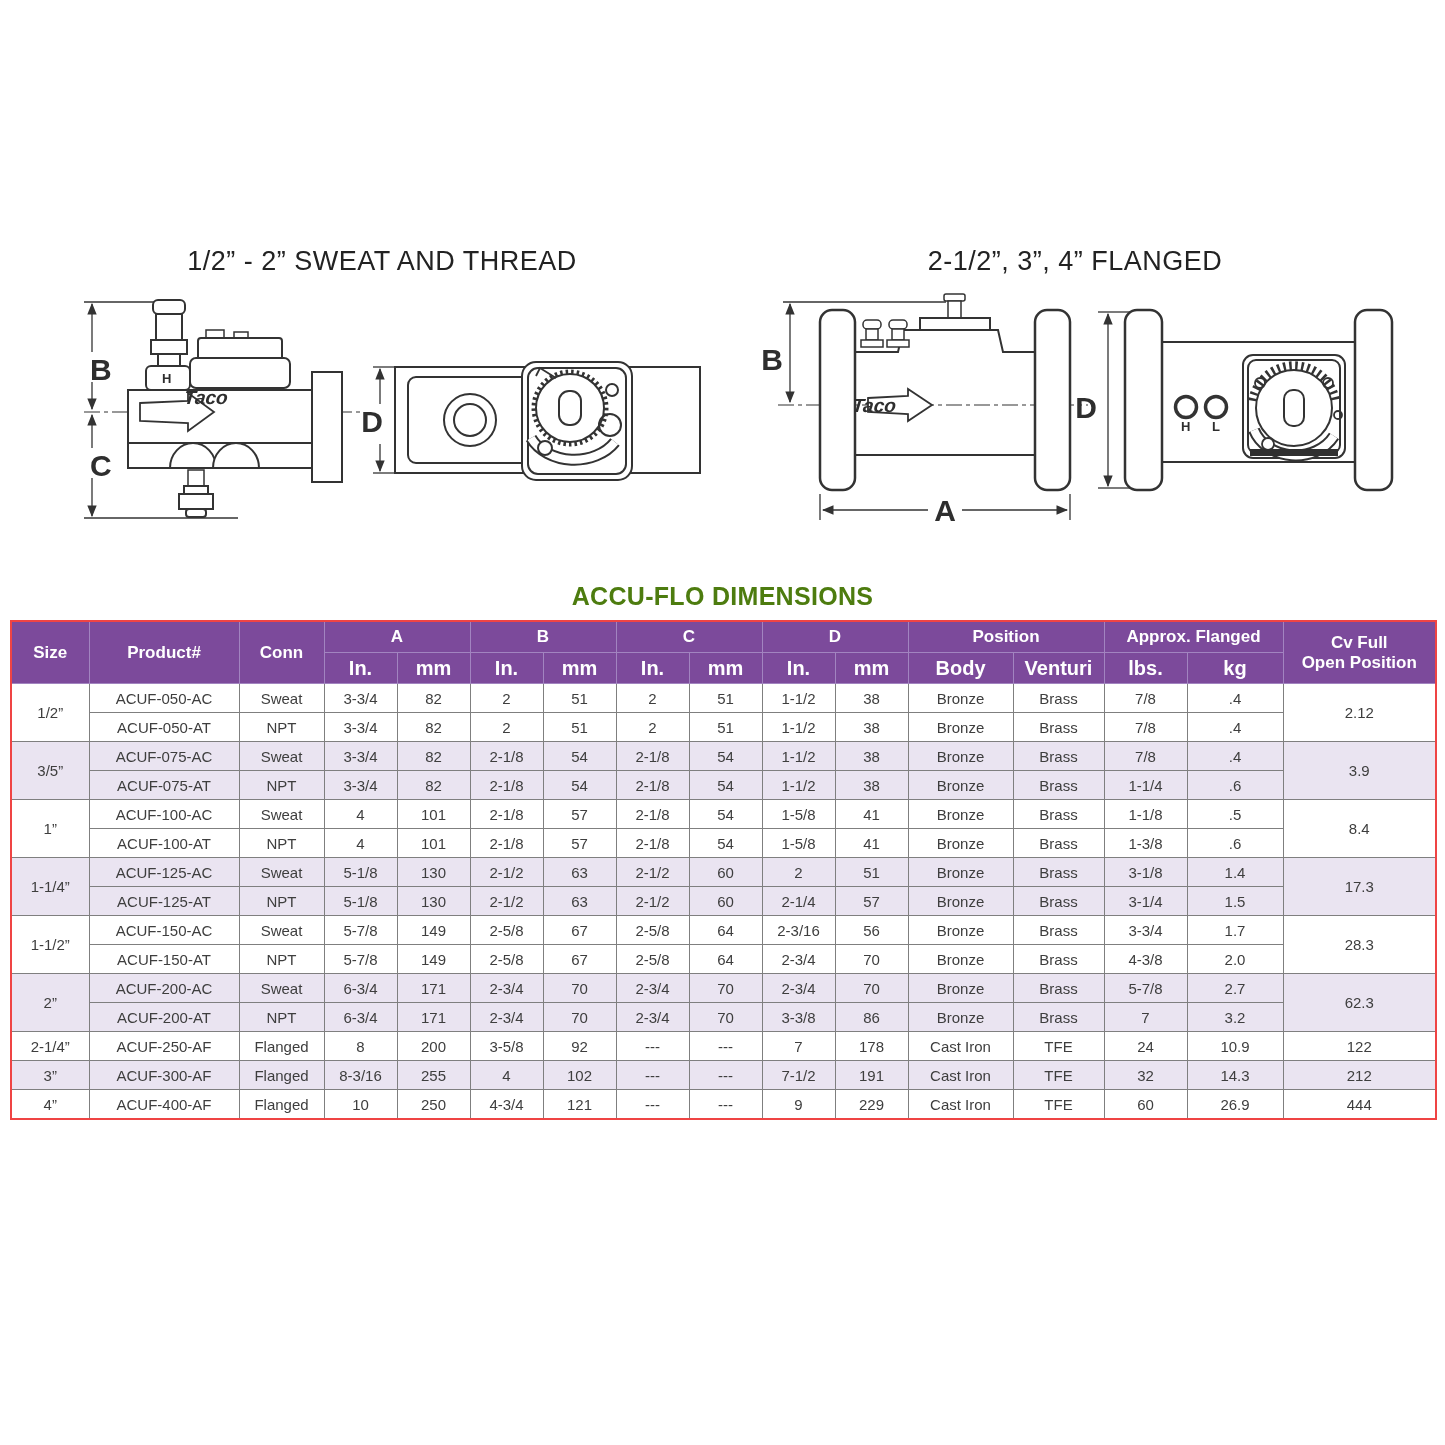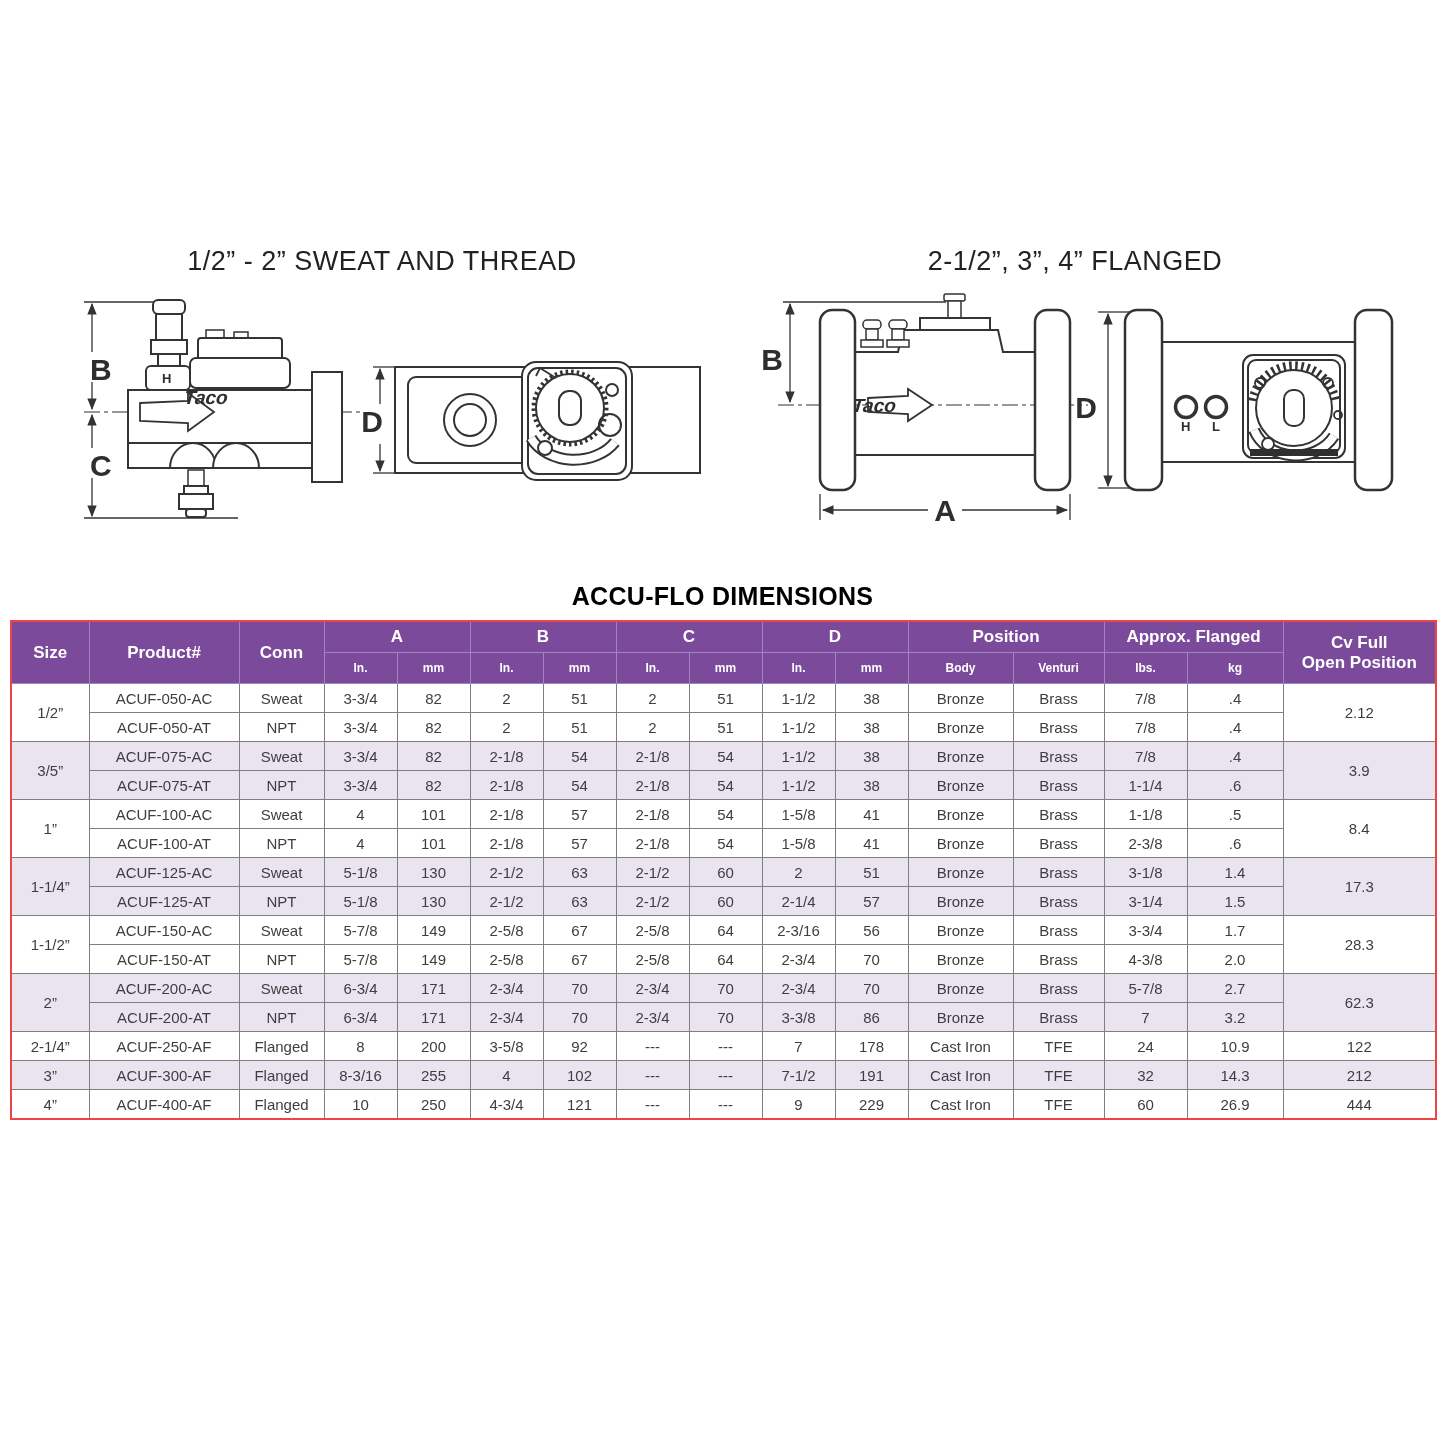--- a/index.html
+++ b/index.html
@@ -4,26 +4,26 @@
 <style>
   html,body{margin:0;padding:0;background:#ffffff;}
   .page{position:relative;width:1445px;height:1421px;background:#fff;overflow:hidden;
         font-family:"Liberation Sans", sans-serif;}
   .drawing-heading{position:absolute;top:246px;transform:translateX(-50%);
         font-size:27px;color:#222;white-space:nowrap;letter-spacing:.5px;}
   .heading-left{left:382px;}
   .heading-right{left:1075px;}
   .drawings-svg{position:absolute;left:0;top:285px;}
   .table-title{position:absolute;top:582px;left:0;width:100%;text-align:center;
-        font-size:25px;font-weight:bold;color:#000000;letter-spacing:.3px;}
+        font-size:25px;font-weight:bold;color:#4d7c0f;letter-spacing:.3px;}
   .dim-table{position:absolute;top:620px;left:10px;width:1425px;border-collapse:collapse;
         table-layout:fixed;font-size:15px;color:#3e3e3e;border:2px solid #ef4444;}
   .dim-table th{background:#7c4a9b;color:#fff;font-weight:bold;font-size:17px;
         border:1px solid #a284c0;height:30px;padding:0 2px;}
-  .dim-table thead tr.sub th{font-size:12px;}
+  .dim-table thead tr.sub th{font-size:20px;}
   .dim-table td{border:1px solid #7f7f7f;text-align:center;height:28px;padding:0 2px;
         background:#fff;}
   .dim-table tr.shade td{background:#eae4f1;}
   .cv-head{line-height:1.15;margin-left:45px;}
   svg text{font-family:"Liberation Sans", sans-serif;}
   .dimlabel{font-size:30px;font-weight:600;fill:#2e2e2e;}
   .smlabel{font-size:13px;font-weight:bold;fill:#2e2e2e;}
   .logo{font-size:19px;font-weight:bold;font-style:italic;fill:#2e2e2e;}
 </style>
 </head>
@@ -316,21 +316,21 @@
           <td>4</td>
           <td>101</td>
           <td>2-1/8</td>
           <td>57</td>
           <td>2-1/8</td>
           <td>54</td>
           <td>1-5/8</td>
           <td>41</td>
           <td>Bronze</td>
           <td>Brass</td>
-          <td>2-3/8</td>
+          <td>1-3/8</td>
           <td>.6</td>
         </tr>
         <tr class="shade">
           <td rowspan="2">1-1/4”</td>
           <td>ACUF-125-AC</td>
           <td>Sweat</td>
           <td>5-1/8</td>
           <td>130</td>
           <td>2-1/2</td>
           <td>63</td>

